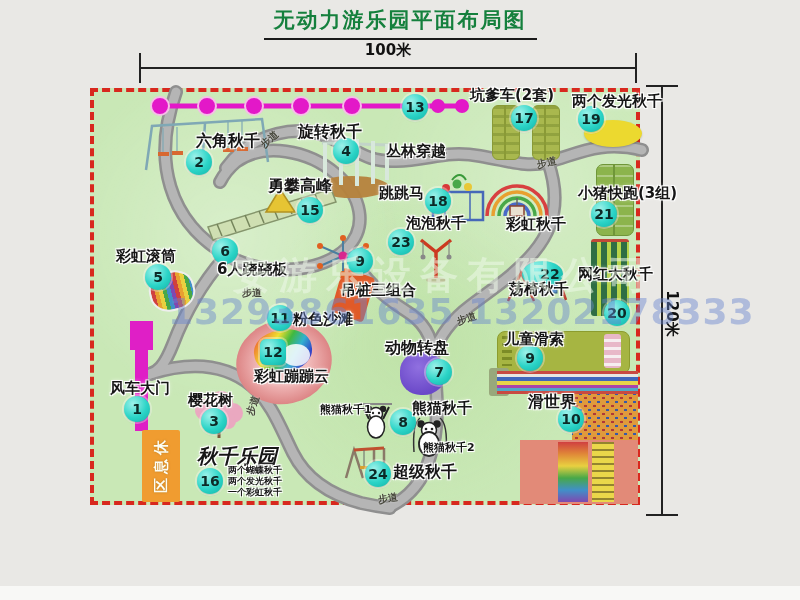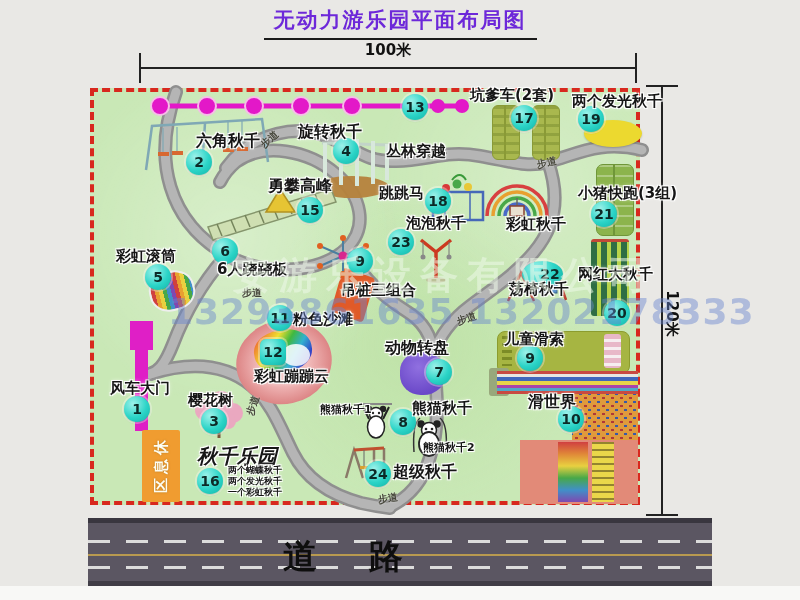--- a/index.html
+++ b/index.html
@@ -1,18 +1,18 @@
 <!DOCTYPE html>
 <html><head>
 <meta charset="utf-8">
 <style>
   html,body{margin:0;padding:0;background:#d8d8d4;font-family:"DejaVu Sans",sans-serif;}
   #stage{position:relative;width:800px;height:600px;background:#e9e8e5;overflow:hidden;margin:0 auto;}
   .title-wrap{position:absolute;top:6px;left:0;right:0;text-align:center;z-index:2;}
-  .title-wrap span{display:inline-block;font-size:21px;font-weight:bold;color:#6d28d9;border-bottom:2.5px solid #1a1a1a;padding:0 10px 4px;letter-spacing:2px;}
+  .title-wrap span{display:inline-block;font-size:21px;font-weight:bold;color:#15803d;border-bottom:2.5px solid #1a1a1a;padding:0 10px 4px;letter-spacing:2px;}
   .dim-line{position:absolute;background:#222;z-index:2;}
   .dim-label{position:absolute;font-size:15px;font-weight:bold;color:#111;z-index:2;}
   #dim-top-label{left:140px;width:496px;top:41px;text-align:center;}
   #dim-right-label{left:648px;top:304px;transform:rotate(90deg);transform-origin:center;white-space:nowrap;}
   .map{position:absolute;left:90px;top:88px;width:550px;height:417px;box-sizing:border-box;
        background-color:#c9e8b6;border:4px dashed #d8281e;z-index:0;
        background-image:radial-gradient(circle at 25% 35%, rgba(255,255,255,0.28), transparent 35%),
                         radial-gradient(circle at 60% 62%, rgba(176,218,146,0.38), transparent 40%),
                         radial-gradient(circle at 82% 22%, rgba(255,255,255,0.22), transparent 30%);}
   svg.layer{position:absolute;left:0;top:0;z-index:1;pointer-events:none;}
@@ -219,26 +219,20 @@
           <circle cx="233" cy="413" r="10"></circle>
         <circle cx="213" cy="419" r="9"></circle>
           <circle cx="228" cy="421" r="8"></circle>
       </g>
     </g>
   </svg>
 
   <div class="wm-company">安游乐设备有限公司</div>
   <div class="wm-phone">13293861635 13202178333</div>
 
-  <div class="road">
-    <div class="lane" style="top:17px;"></div>
-    <div class="centerline" style="top:31px;"></div>
-    <div class="lane" style="top:43px;"></div>
-    <div class="road-label">道　 路</div>
-  </div>
 
   <div class="bottom-strip"></div>
 <div class="badge" style="left: 124px; top: 396px;">1</div>
     <div class="attr-label" style="left: 110px; top: 381px; font-size: 15px;">风车大门</div>
     <div class="badge" style="left: 186px; top: 149px;">2</div>
     <div class="attr-label" style="left: 196px; top: 133px; font-size: 16px;">六角秋千</div>
     <div class="badge" style="left: 201px; top: 408px;">3</div>
     <div class="attr-label" style="left: 188px; top: 393px; font-size: 15px;">樱花树</div>
     <div class="badge" style="left: 333px; top: 138px;">4</div>
     <div class="attr-label" style="left: 298px; top: 124px; font-size: 16px;">旋转秋千</div>

